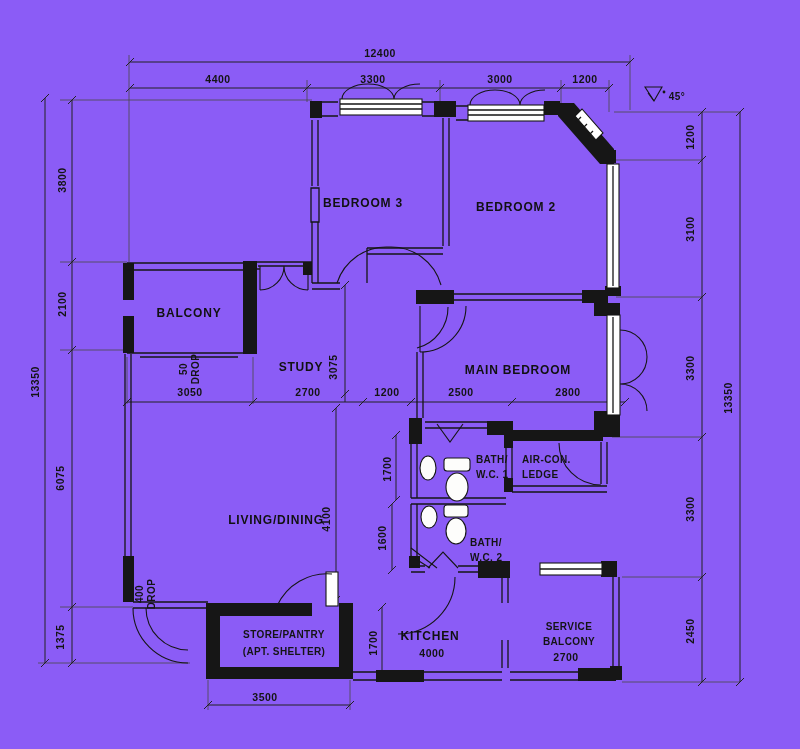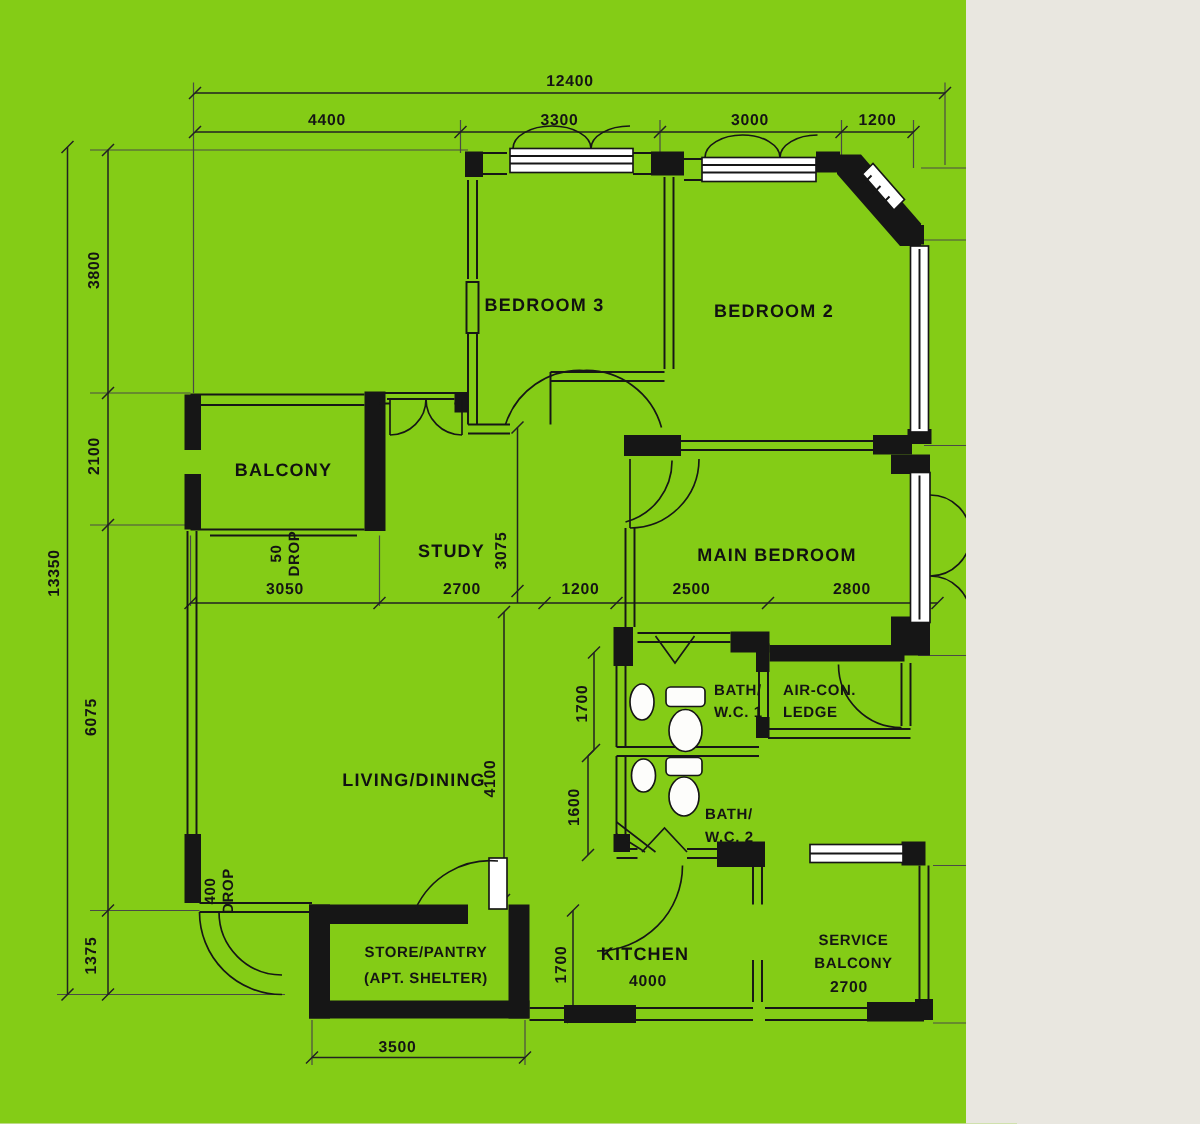--- a/index.html
+++ b/index.html
@@ -1,16 +1,16 @@
 <!DOCTYPE html>
 <html><head>
 <meta charset="utf-8">
 <style>
   html,body{margin:0;padding:0;background:#e9e7e0;}
-  #scan{position:relative;width:644px;height:749px;background:#84cc16;overflow:hidden;
+  #scan{position:relative;width:800px;height:749px;background:#8b5cf6;overflow:hidden;
         font-family:"Liberation Sans", sans-serif;}
   svg{position:absolute;left:0;top:0;}
   .wall{stroke:#161616;stroke-width:1.3;fill:none;}
   .blk{fill:#161616;stroke:none;}
   .ext{stroke:#4a4a46;stroke-width:0.8;fill:none;}
   .dim{stroke:#222;stroke-width:1;fill:none;}
   .arc{stroke:#161616;stroke-width:1.1;fill:none;}
   .winfill{fill:#ffffff;stroke:#161616;stroke-width:1.1;}
   .fix{stroke:#161616;stroke-width:1.1;fill:#fdfdfb;}
   .dt{font:bold 10.5px "Liberation Sans", sans-serif;fill:#141414;letter-spacing:0.5px;}

